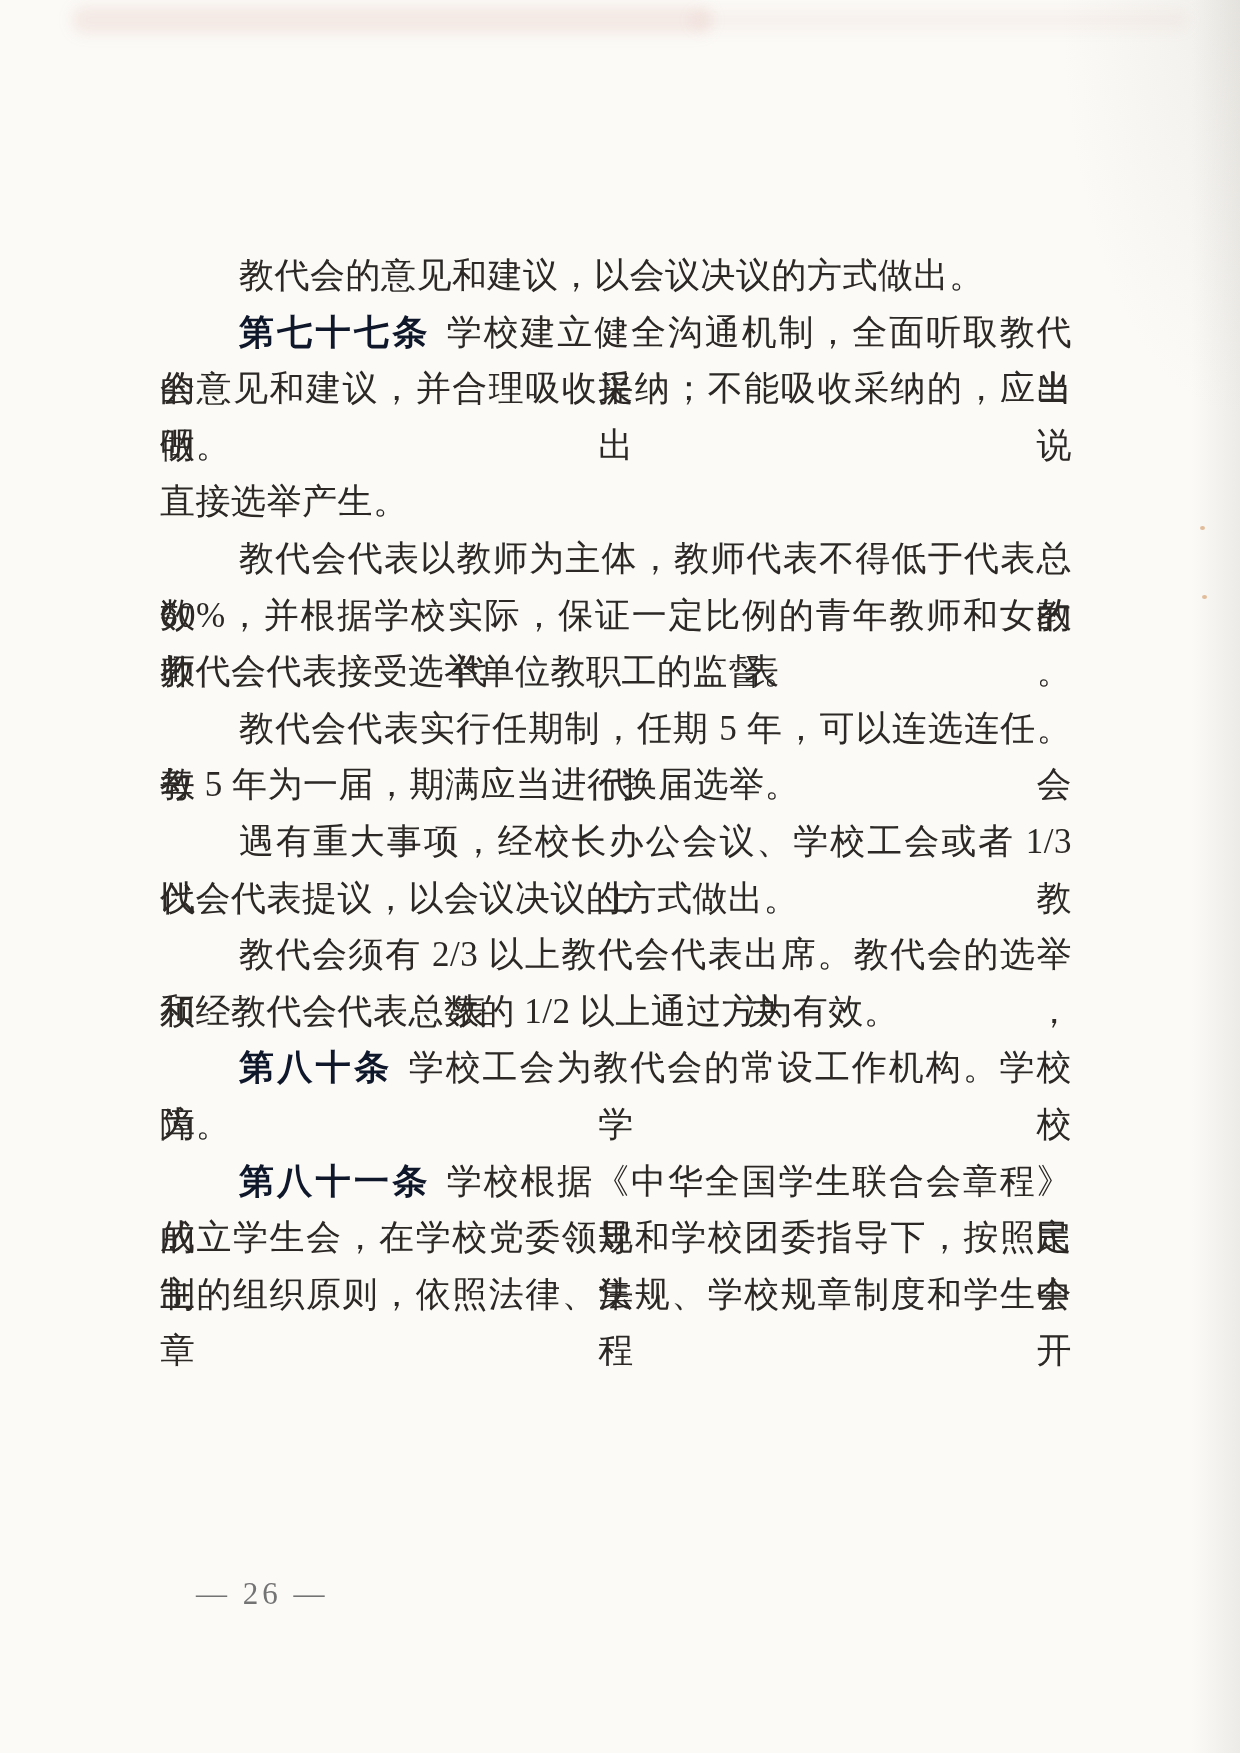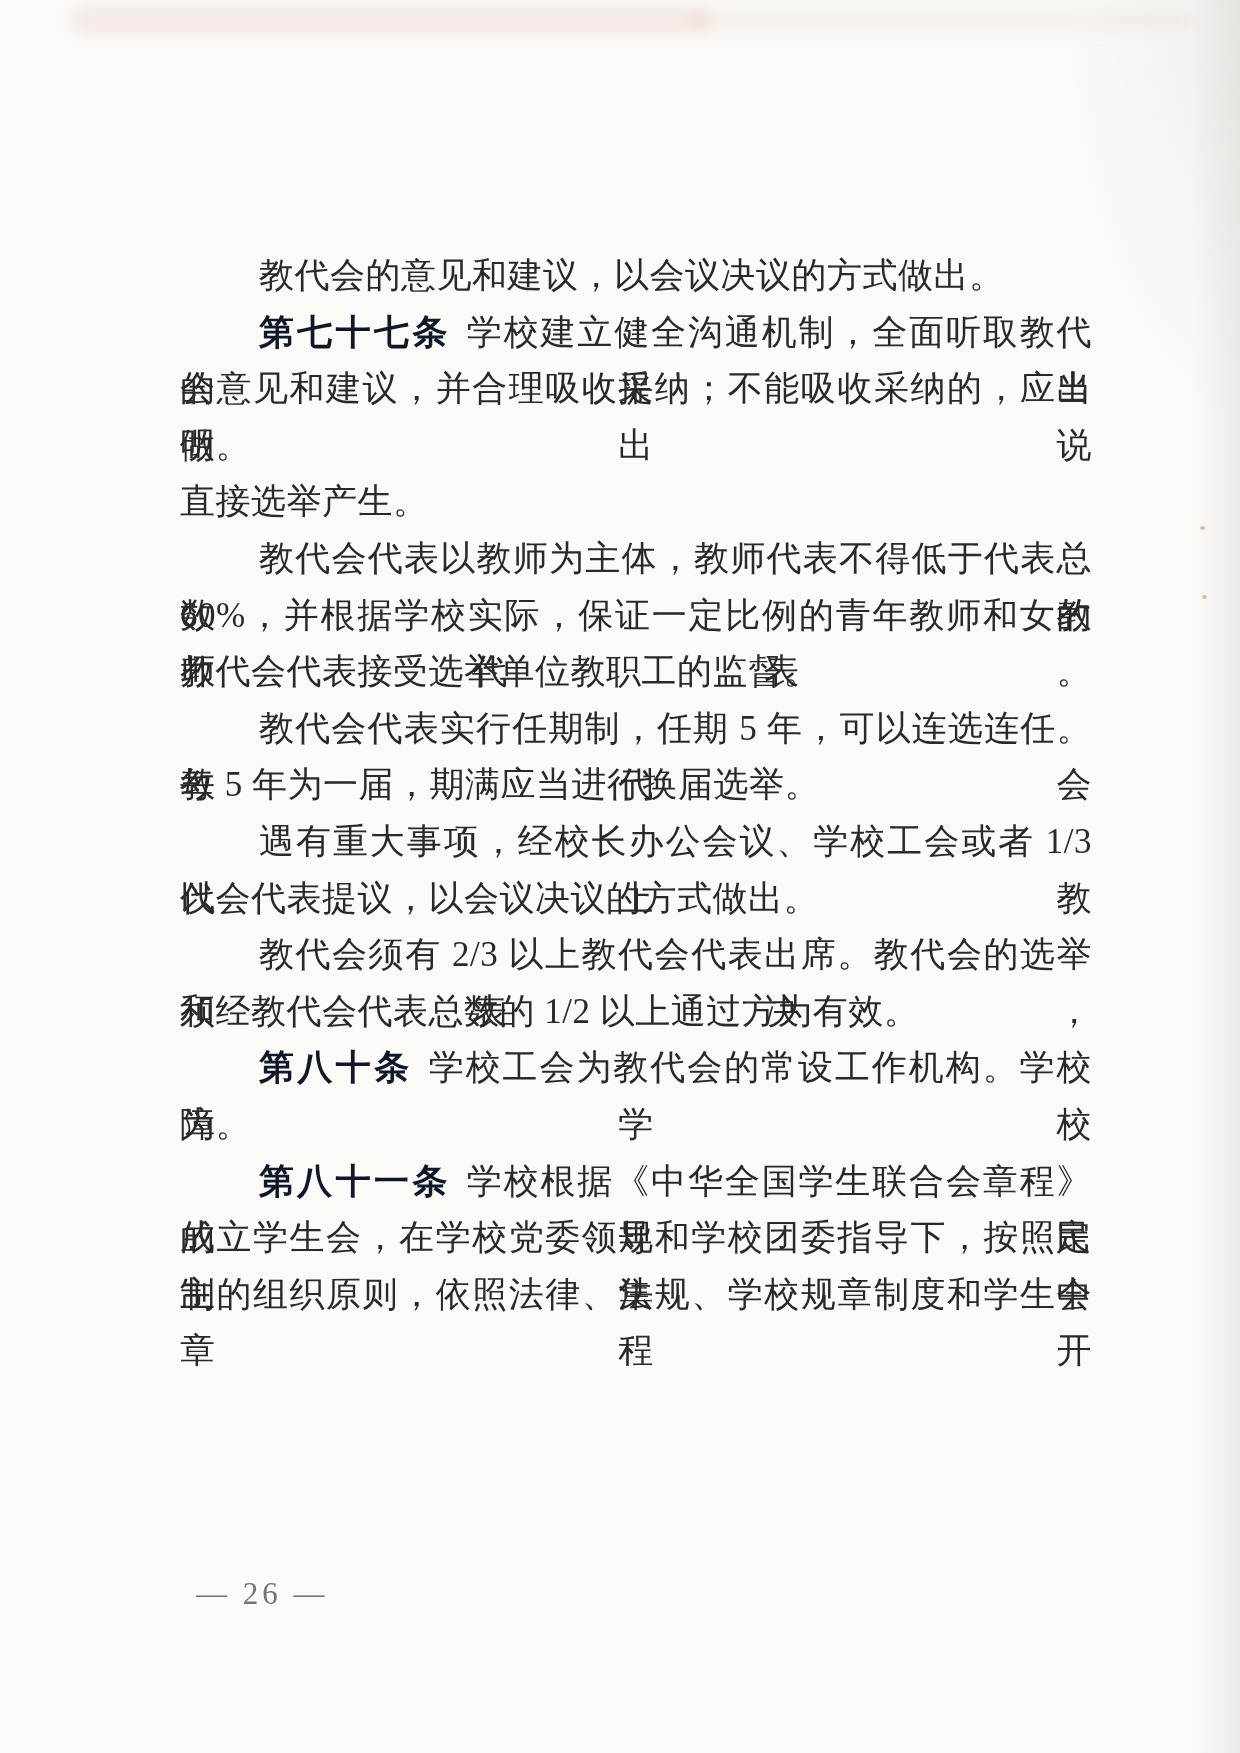--- a/index.html
+++ b/index.html
@@ -60,21 +60,21 @@
     width: 5px;
     height: 4px;
     background: rgba(205, 140, 80, 0.55);
     border-radius: 50%;
   }
   .speck.s1 { left: 1200px; top: 526px; }
   .speck.s2 { left: 1202px; top: 595px; }
 
   .doc-body {
     position: absolute;
-    left: 180px;
+    left: 160px;
     top: 248px;
     width: 912px;
   }
   .line {
     font-size: 35px;
     line-height: 56.6px;
     height: 56.6px;
     letter-spacing: 0.5px;
     white-space: nowrap;
     text-align: left;

